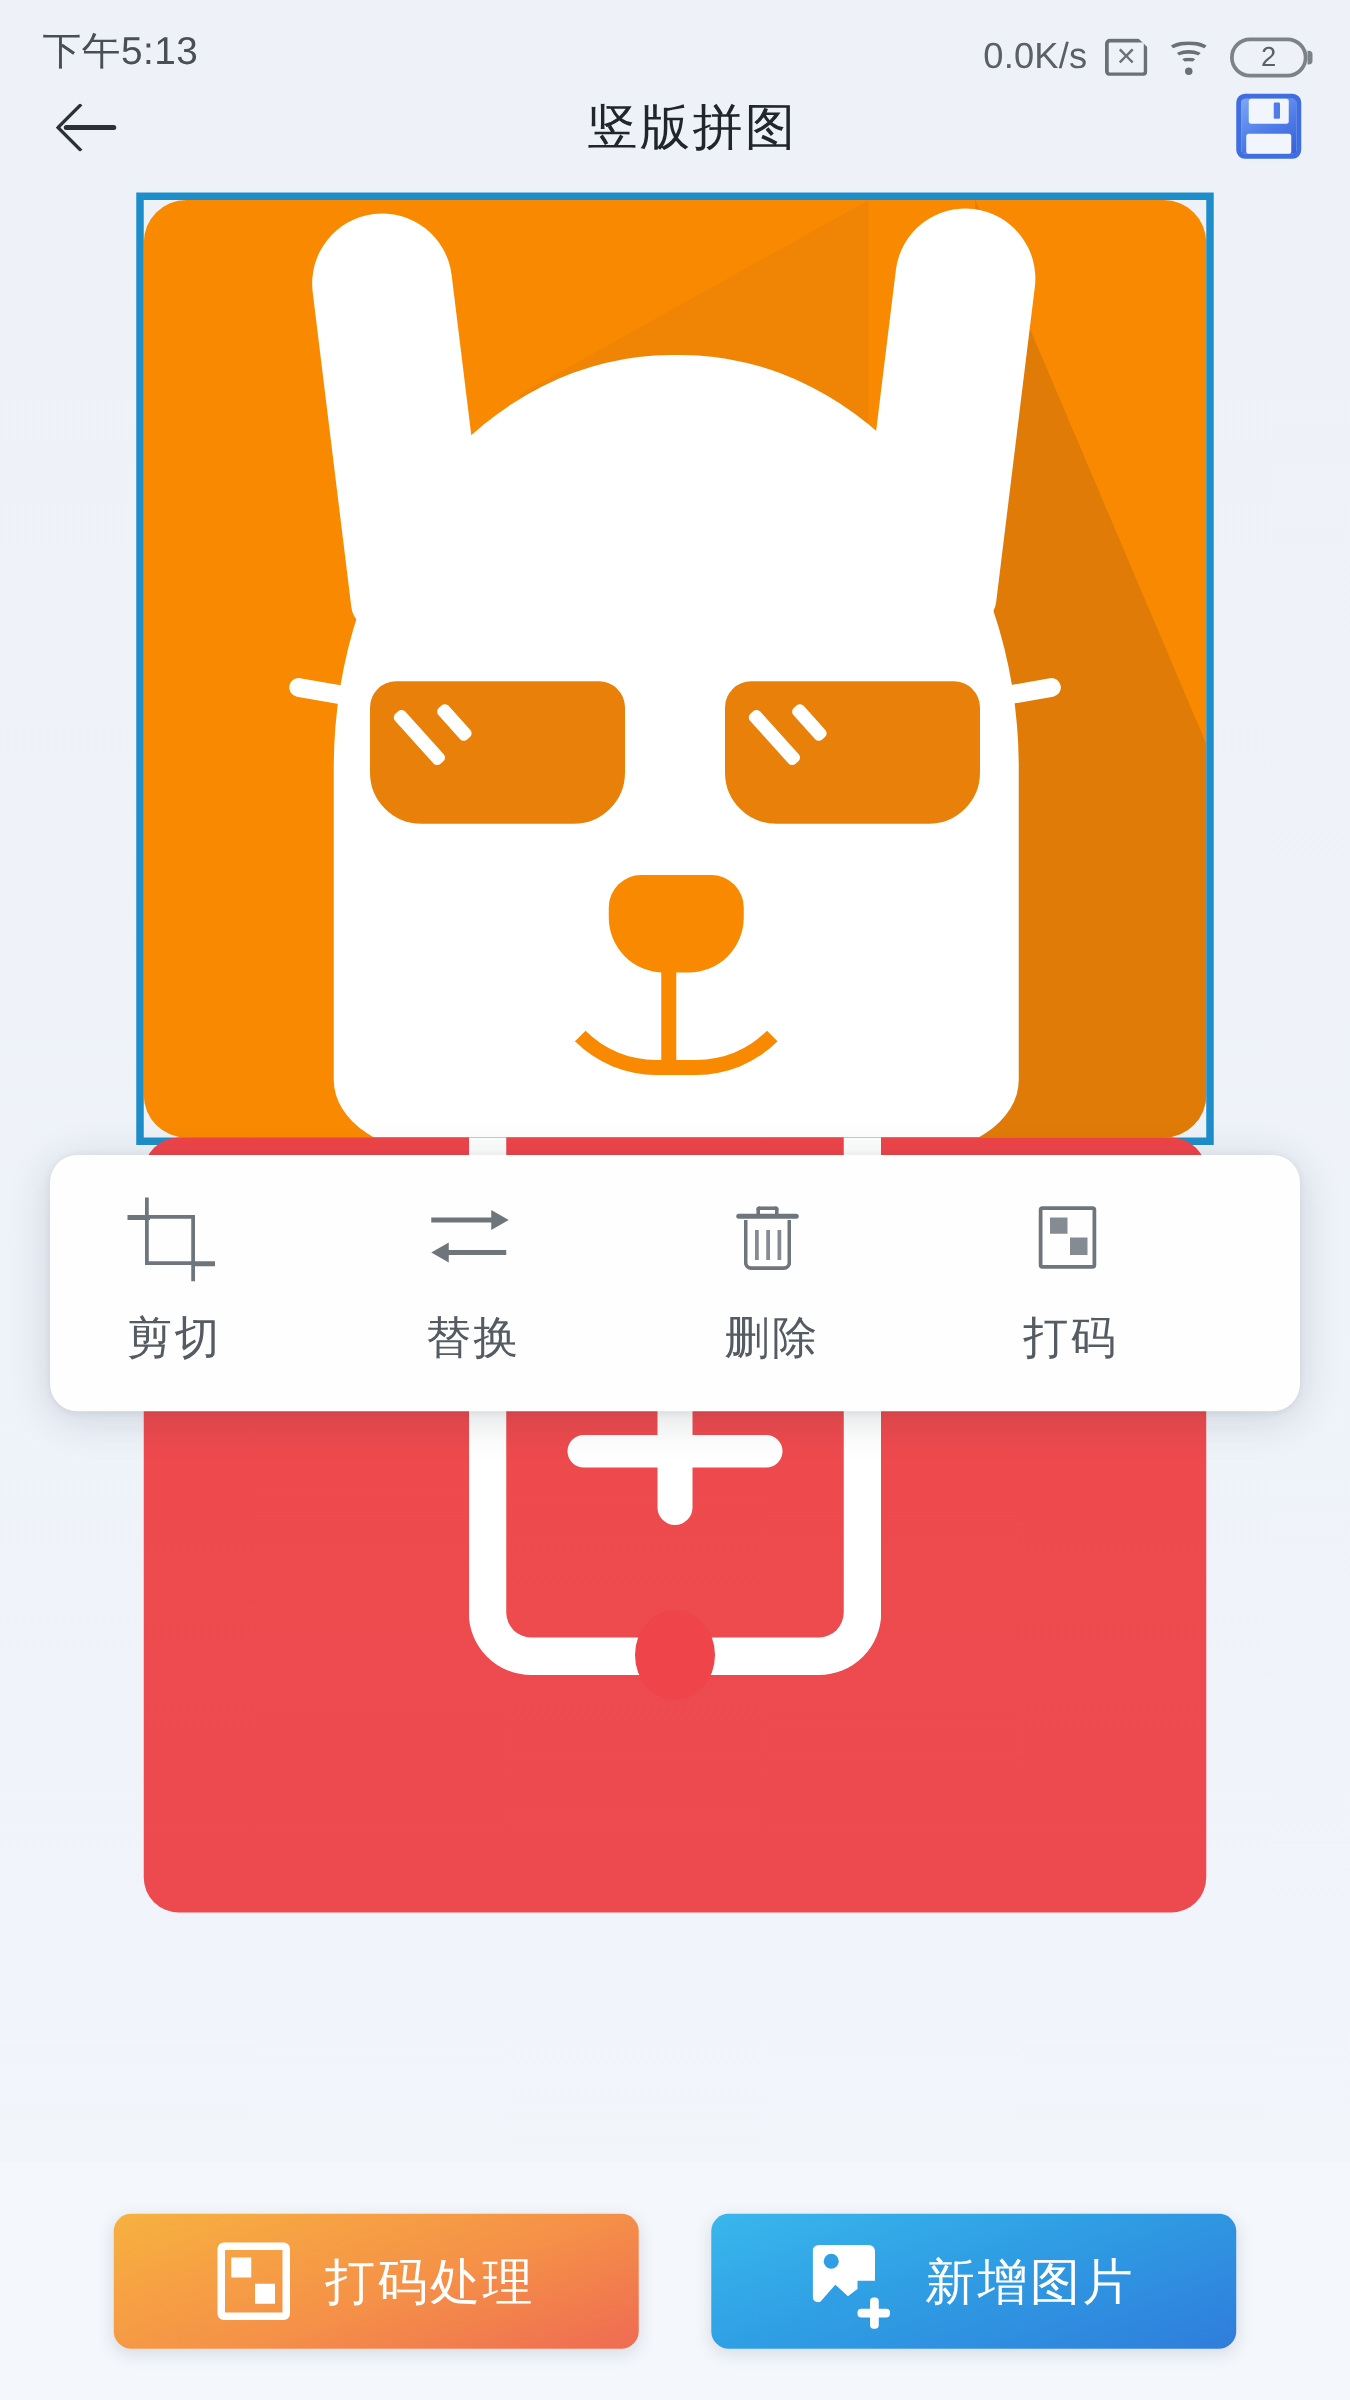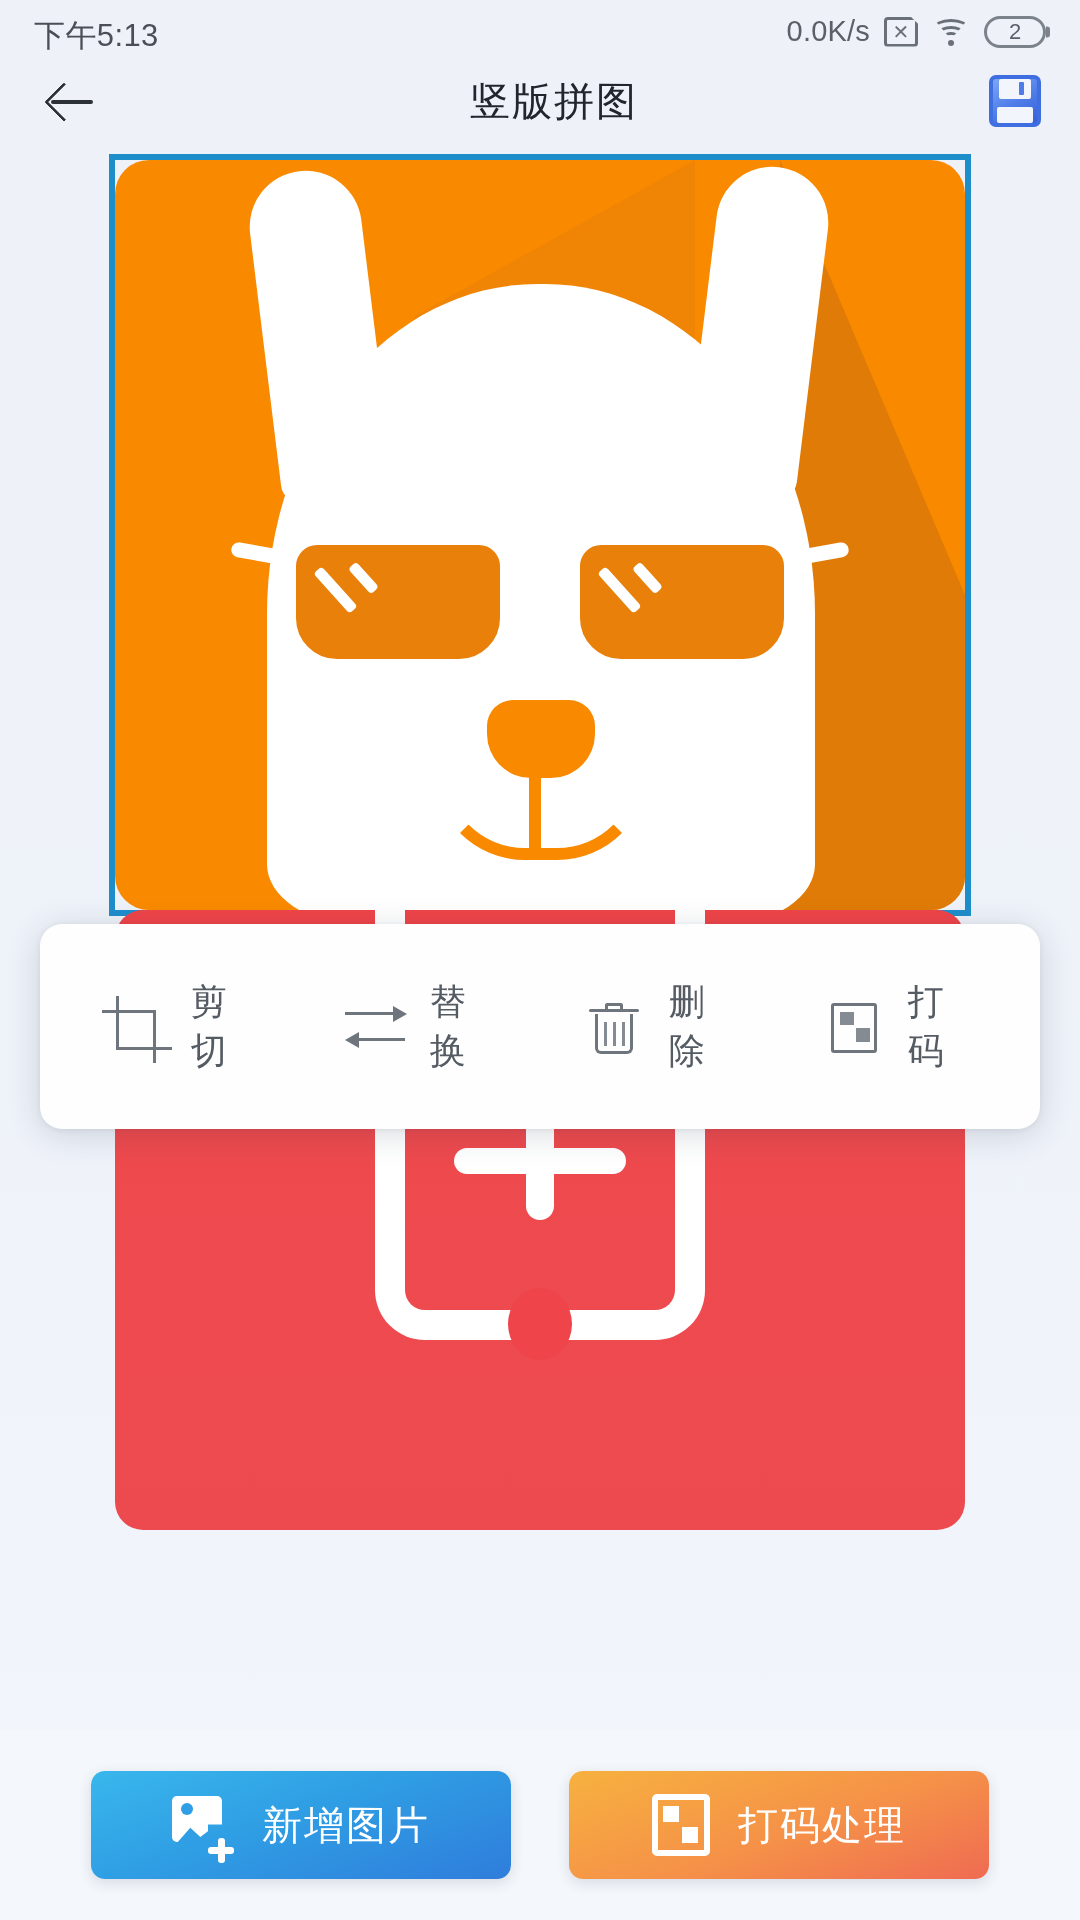--- a/index.html
+++ b/index.html
@@ -11,23 +11,23 @@
   }
   #app {
     position:relative;
     width:1080px; height:1920px;
     background:linear-gradient(180deg,#eef2f8 0%,#eef2f9 55%,#f3f6fb 100%);
     overflow:hidden;
   }
 
   
   .statusbar {
-    position:absolute; top:15px; left:0;
+    position:absolute; top:0; left:0;
     width:1080px; height:62px;
-    display:flex; align-items:flex-start;
+    display:flex; align-items:flex-end;
     padding:0 34px;
   }
   .sb-time {
     font-size:31px; color:#4a4f57; letter-spacing:0.4px;
     font-family:"Liberation Sans","DejaVu Sans",sans-serif;
   }
   .sb-right {
     margin-left:auto;
     display:flex; align-items:center; gap:14px;
   }
@@ -301,21 +301,21 @@
     width:1000px; height:205px;
     background:#fefefe;
     border-radius:22px;
     box-shadow:0 6px 34px rgba(40,50,70,0.16), 0 1px 6px rgba(40,50,70,0.08);
     display:flex; align-items:center; justify-content:space-around;
     padding:0 22px;
     z-index:20;
   }
   .tool {
     width:160px;
-    display:flex; flex-direction:row; align-items:center;
+    display:flex; flex-direction:column; align-items:flex-start;
     gap:26px; cursor:pointer;
   }
   .tool-ico { width:68px; height:62px; position:relative; }
   .tool-lbl { font-size:36px; color:#555b63; letter-spacing:2px; }
 
   
   .ic-crop .sq {
     position:absolute; left:14px; top:14px;
     width:40px; height:40px;
     border:3.5px solid #6f757d;
@@ -584,35 +584,35 @@
           <div class="p p1"></div>
           <div class="p p2"></div>
       </div>
       <div class="tool-lbl">打码</div>
     </div>
 
   </div>
 
   <div class="bottombar">
 
+    <div class="bbtn bbtn-orange">
+      <div class="ic-mp">
+        <div class="fr"></div>
+          <div class="p p1"></div>
+          <div class="p p2"></div>
+      </div>
+      <div class="bbtn-lbl">打码处理</div>
+    </div>
+
     <div class="bbtn bbtn-blue">
       <div class="ic-add">
         <div class="fr"></div>
           <div class="sun"></div>
           <div class="mtn"></div>
         <div class="pv"></div>
           <div class="ph"></div>
       </div>
       <div class="bbtn-lbl">新增图片</div>
     </div>
 
-    <div class="bbtn bbtn-orange">
-      <div class="ic-mp">
-        <div class="fr"></div>
-          <div class="p p1"></div>
-          <div class="p p2"></div>
-      </div>
-      <div class="bbtn-lbl">打码处理</div>
-    </div>
-
   </div>
 
 </div>
 
 </body></html>

